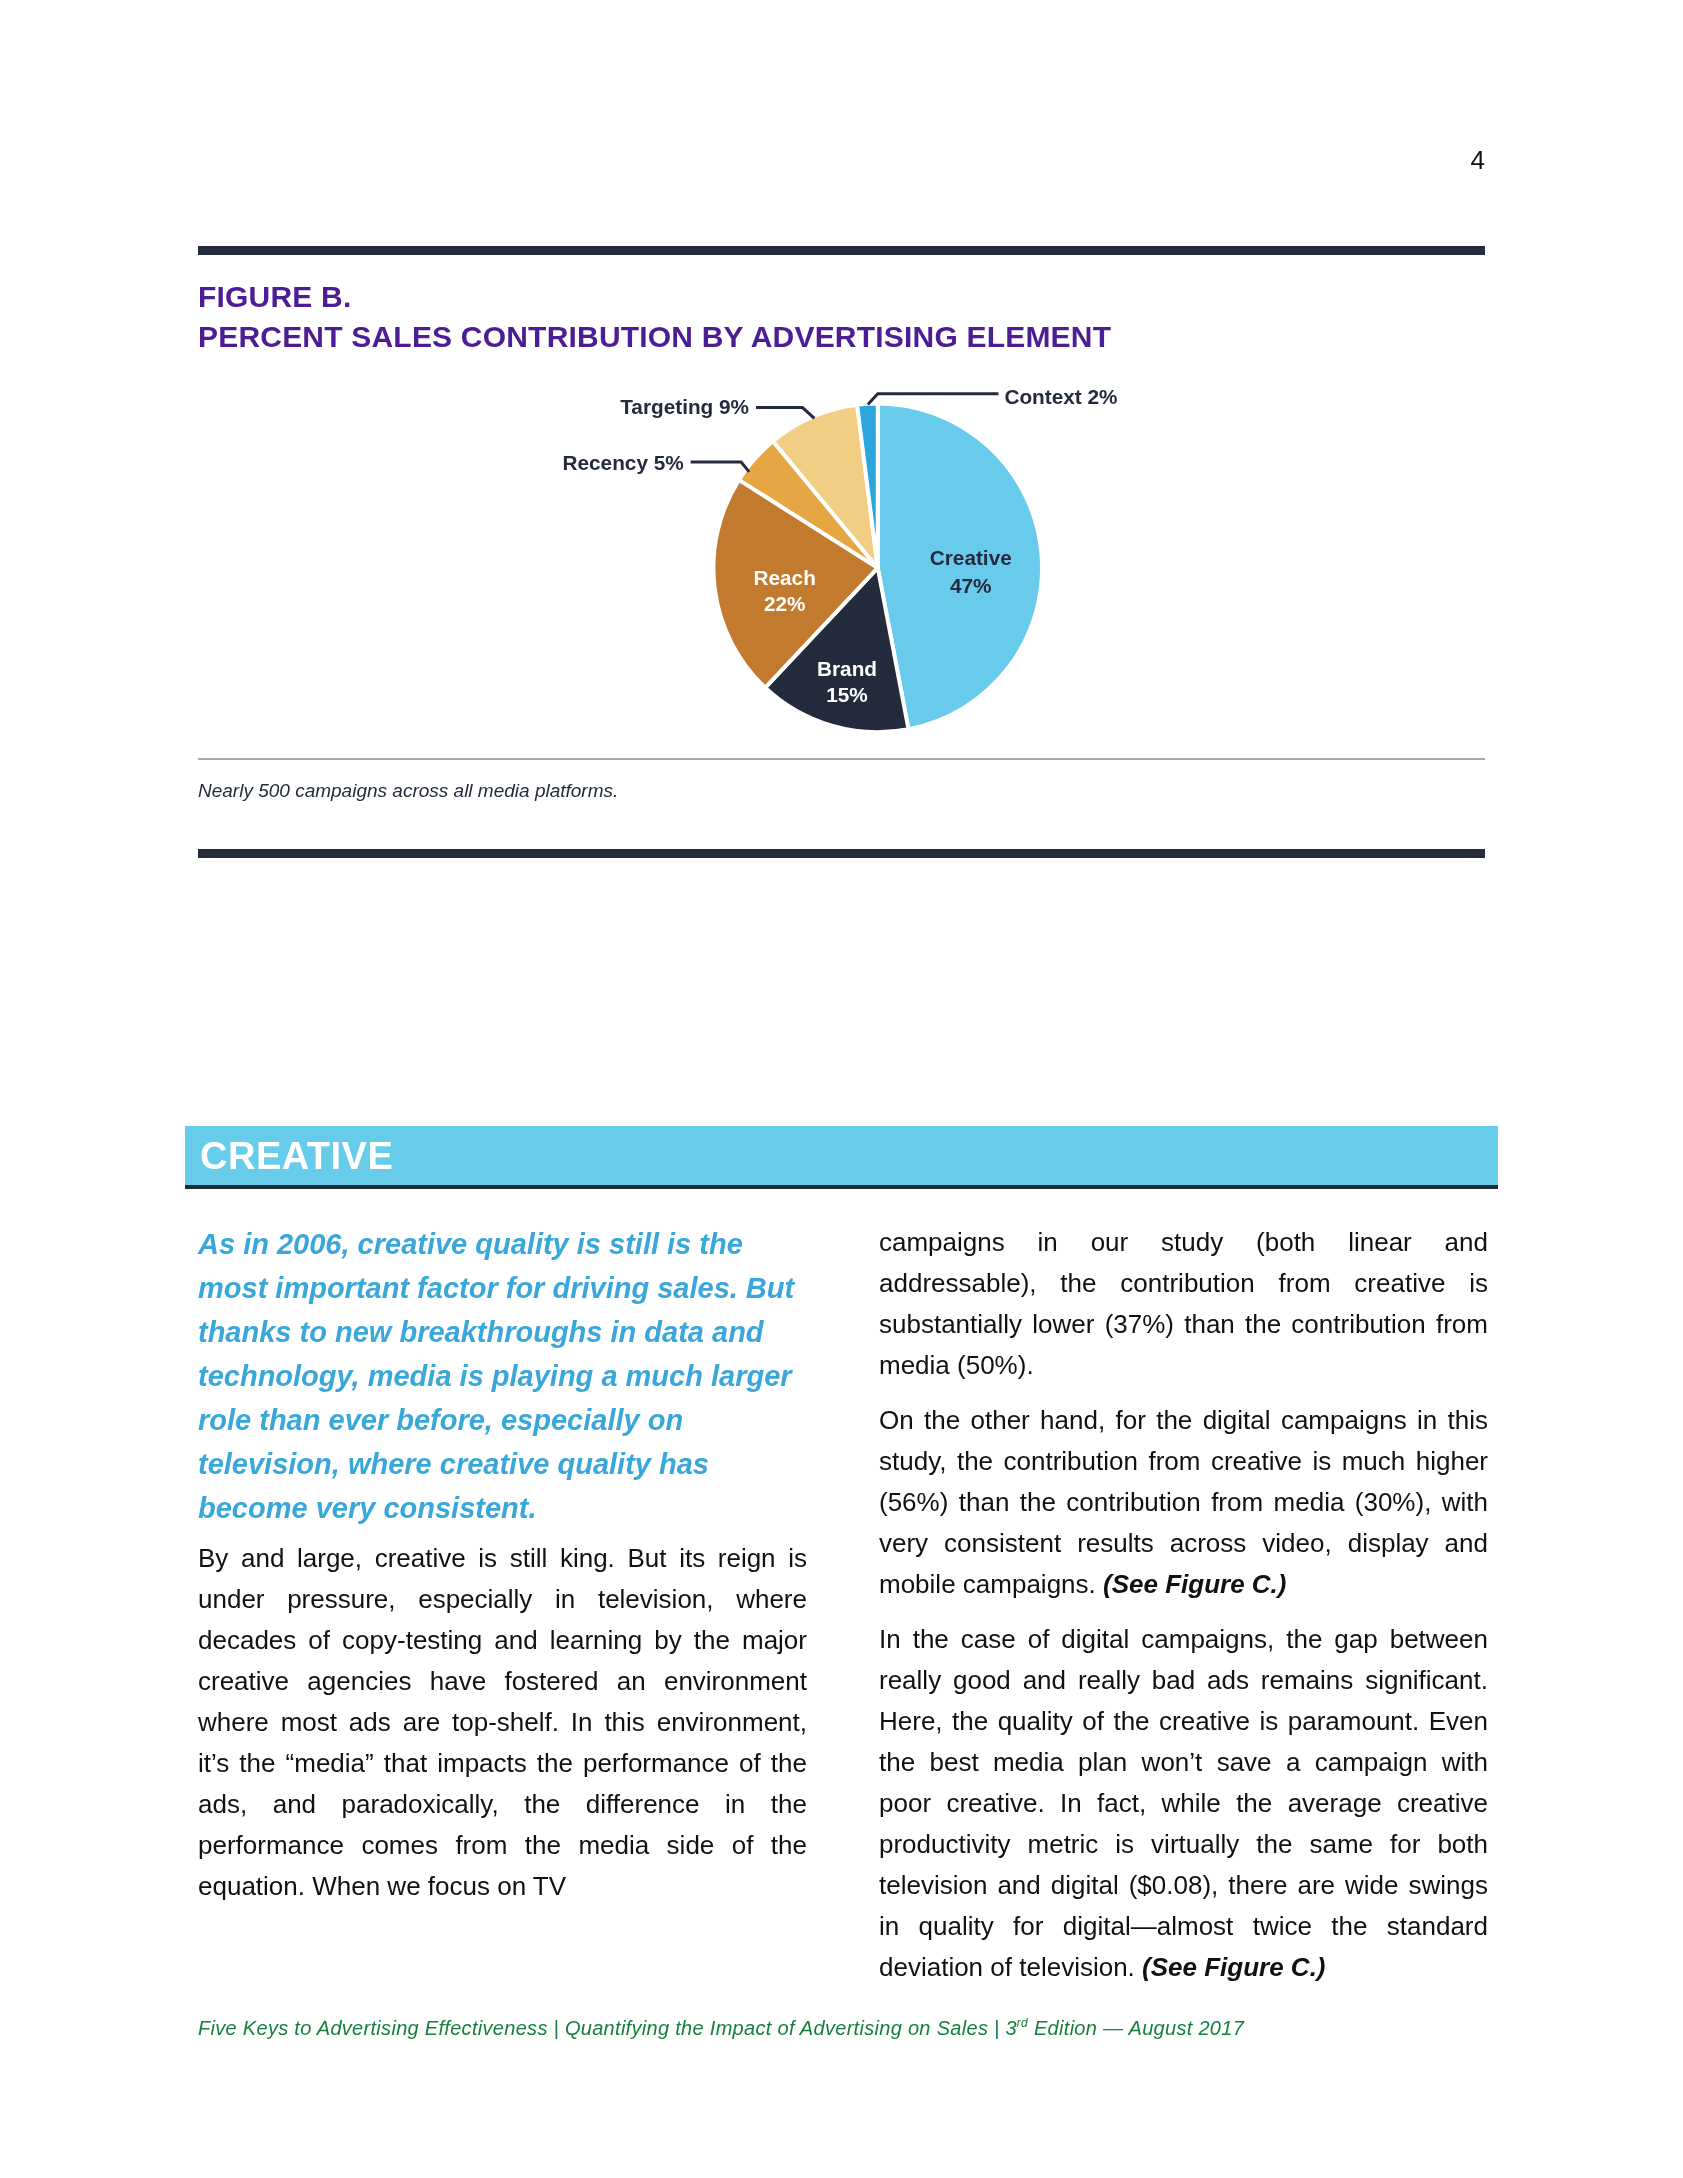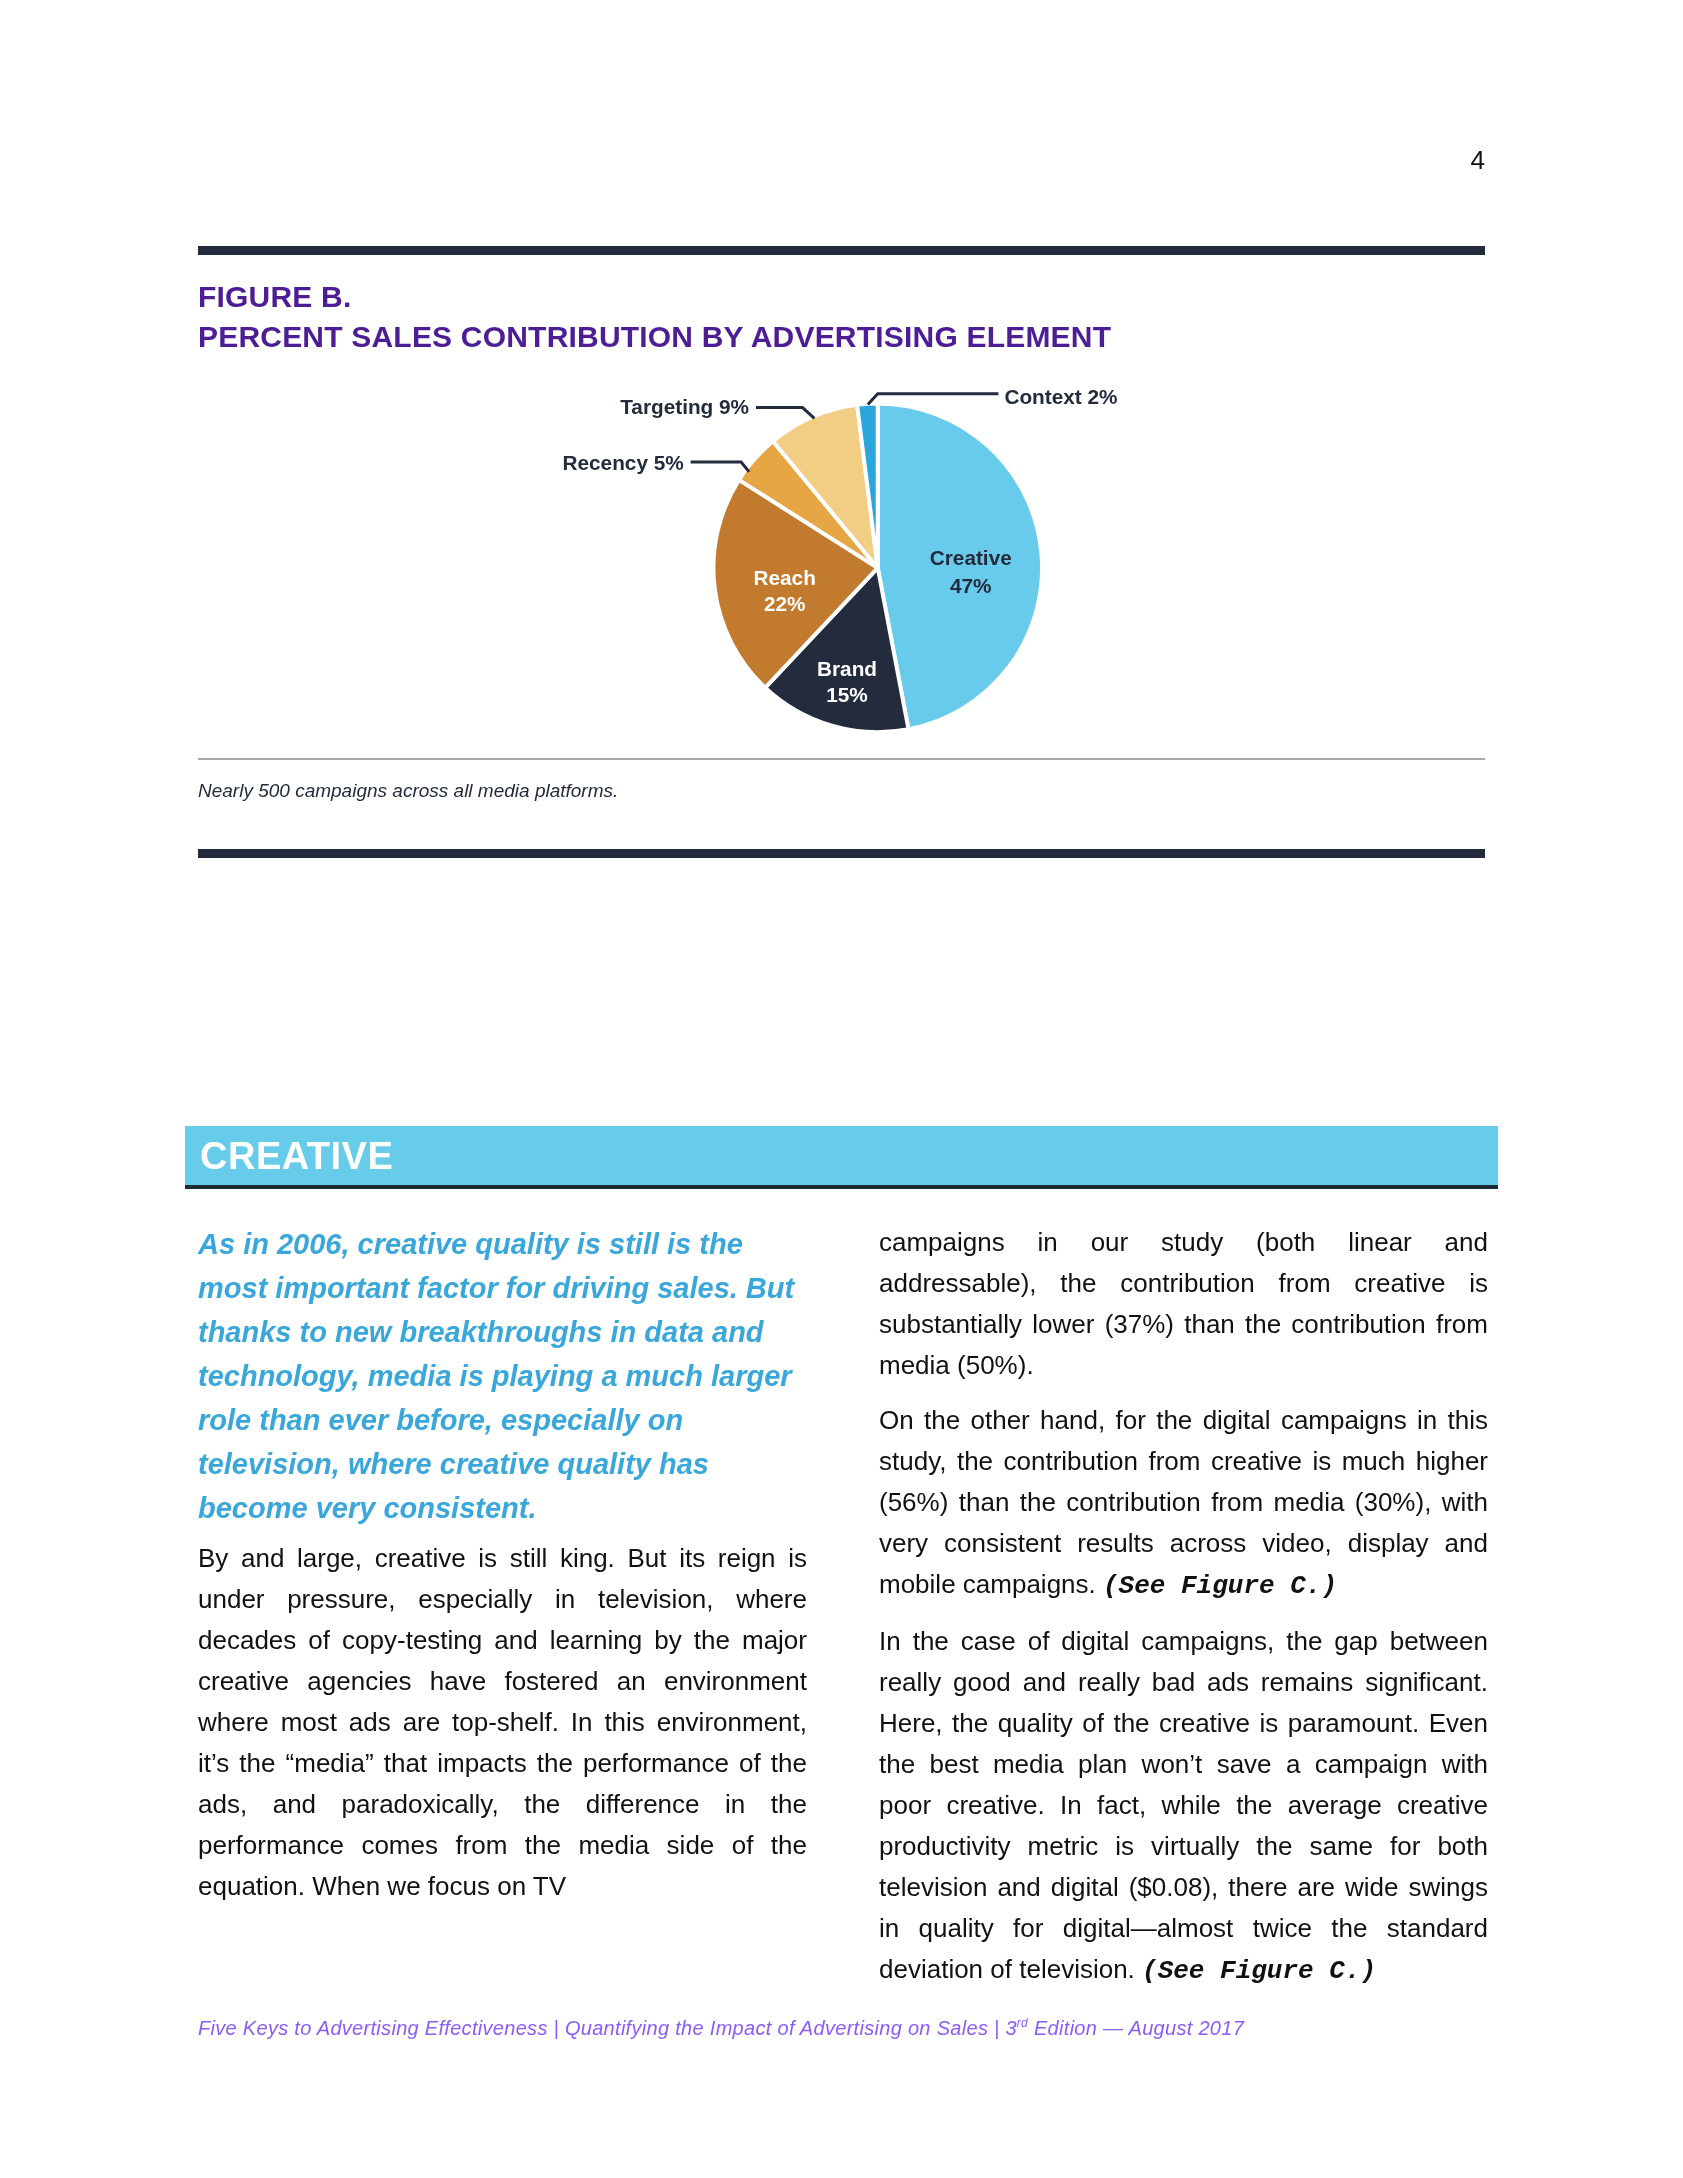--- a/index.html
+++ b/index.html
@@ -21,23 +21,23 @@
   .banner { left: 185px; top: 1126px; width: 1313px; height: 59px;
             background: #67CBEA; border-bottom: 4px solid #1E2A35; }
   .banner-title { position: absolute; left: 15px; top: 8px; color: #fff;
                   font-weight: bold; font-size: 38px; line-height: 44px; letter-spacing: 0.5px; }
   .col { width: 609px; font-size: 26px; line-height: 41px; color: #111; }
   .col-left { left: 198px; top: 1222px; }
   .col-right { left: 879px; top: 1222px; }
   .lead { color: #3AA7DA; font-style: italic; font-weight: bold; font-size: 29px;
           line-height: 44px; margin: 0 0 8px 0; }
   .para { margin: 0 0 14px 0; text-align: justify; }
-  .para .ref { font-style: italic; font-weight: bold; font-family: Liberation Mono, monospace; }
+  .para .ref { font-style: italic; font-weight: bold; }
   .footer { left: 198px; top: 2016px; font-style: italic; font-size: 20px;
-            color: #8b5cf6; letter-spacing: 0.3px; }
+            color: #15803d; letter-spacing: 0.3px; }
   .footer sup { font-size: 12px; }
 </style>
 </head>
 <body>
 
 <div class="abs page-number">4</div>
 
 <div class="abs rule-thick" style="top:246px;"></div>
 
 <div class="abs fig-title">

